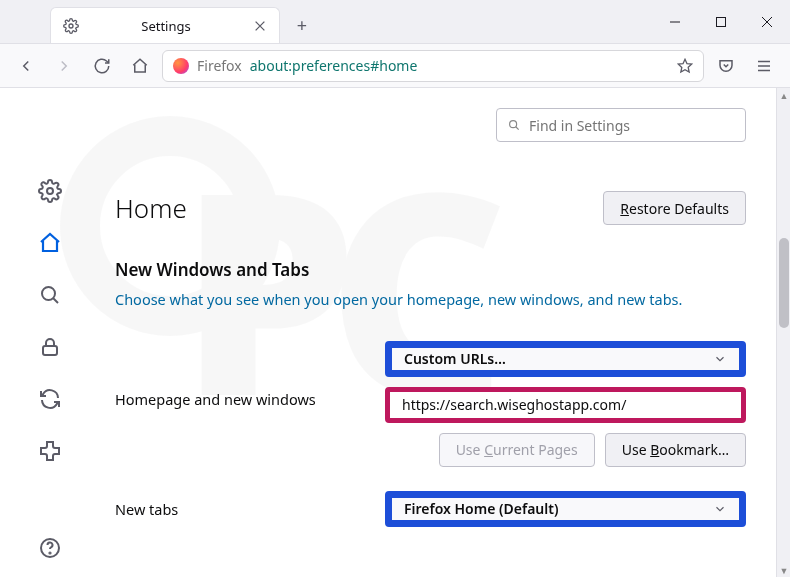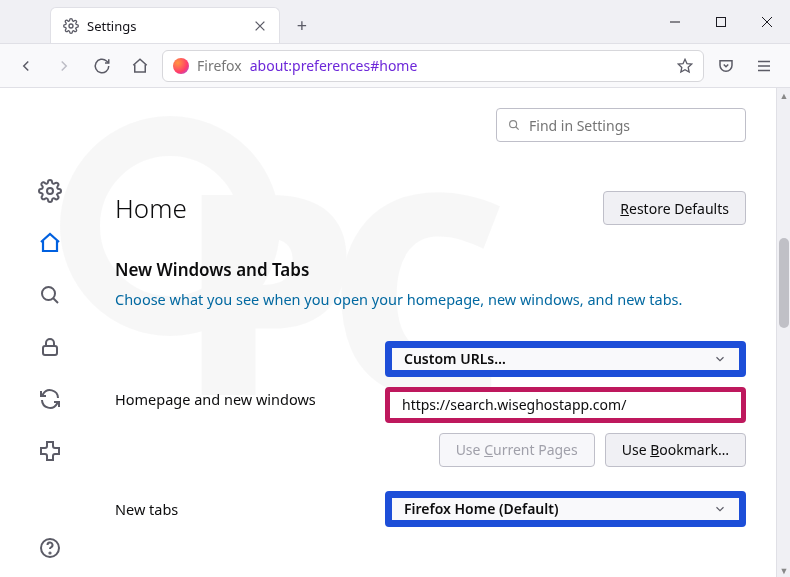--- a/index.html
+++ b/index.html
@@ -1,37 +1,37 @@
 <!DOCTYPE html>
 <html><head>
 <meta charset="utf-8">
 <style>
 * { box-sizing: border-box; margin: 0; padding: 0; font-family: "Segoe UI", system-ui, sans-serif; }
 body { width: 790px; height: 577px; overflow: hidden; background: #fff; position: relative; }
 
 
-.titlebar { height: 44px; display: flex; align-items: stretch; background: #f0f0f4; border-bottom: 1px solid #e0e0e6; }
+.titlebar { height: 44px; display: flex; align-items: stretch; background: #f0f0f4; border-bottom: 1px solid #e0e0e6; text-align: center; }
 .tabs-area { display: flex; align-items: flex-end; padding-left: 50px; flex: 1; }
 .tab { display: flex; align-items: center; gap: 8px; background: #fff; border-radius: 6px 6px 0 0; padding: 8px 12px; width: 230px; height: 36px; font-size: 13px; color: #15141a; border: 1px solid #e0e0e6; border-bottom: none; }
 .tab .gear { width: 16px; height: 16px; color: #5b5b66; }
 .tab .label { flex: 1; }
 .tab .close { width: 14px; height: 14px; color: #5b5b66; cursor: pointer; }
 .newtab-btn { width: 32px; height: 32px; display: flex; align-items: center; justify-content: center; margin: 0 6px 2px 6px; color: #5b5b66; cursor: pointer; font-size: 18px; }
 .win-controls { display: flex; }
 .win-btn { width: 46px; height: 44px; display: flex; align-items: center; justify-content: center; color: #1c1b22; cursor: pointer; }
 .win-btn svg { width: 12px; height: 12px; }
 
 
 .toolbar { height: 44px; display: flex; align-items: center; gap: 6px; padding: 0 10px; background: #f9f9fb; border-bottom: 1px solid #e0e0e6; }
 .tbtn { width: 32px; height: 32px; display: flex; align-items: center; justify-content: center; color: #5b5b66; cursor: pointer; border-radius: 4px; }
 .tbtn.disabled { color: #bdbdc6; cursor: default; }
 .urlbar { flex: 1; height: 32px; background: #fff; border: 1px solid #d7d7db; border-radius: 6px; display: flex; align-items: center; padding: 0 10px; gap: 8px; font-size: 14px; }
 .fx-logo { width: 16px; height: 16px; background: radial-gradient(circle at 30% 30%, #ff9640, #ff3b6b 60%, #9059ff); border-radius: 50%; }
 .urlbar .fxlabel { color: #777; }
-.urlbar .urltext { color: #6d28d9; flex: 1; }
+.urlbar .urltext { color: #0f766e; flex: 1; }
 .urlbar .star { color: #5b5b66; }
 
 
 .content-wrap { position: relative; height: calc(577px - 88px); display: flex; }
 .content { flex: 1; overflow: hidden; position: relative; }
 .scrollbar-track { width: 14px; background: #f0f0f4; position: relative; border-left: 1px solid #e0e0e6; }
 .scrollbar-thumb { position: absolute; top: 150px; left: 2px; width: 10px; height: 90px; background: #c0c0c6; border-radius: 5px; }
 .scroll-arrow { position: absolute; left: 0; width: 14px; height: 14px; display: flex; align-items: center; justify-content: center; color: #888; font-size: 9px; }
 .scroll-arrow.up { top: 0; }
 .scroll-arrow.down { bottom: 0; }

